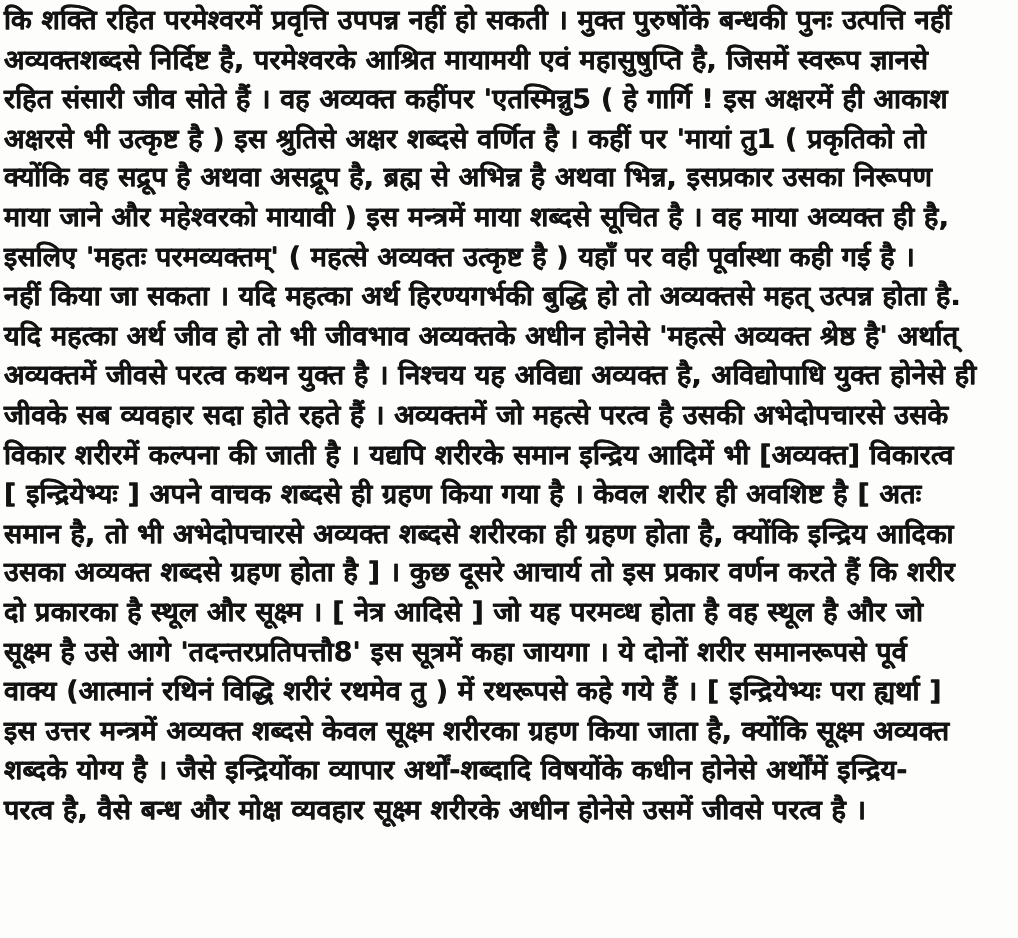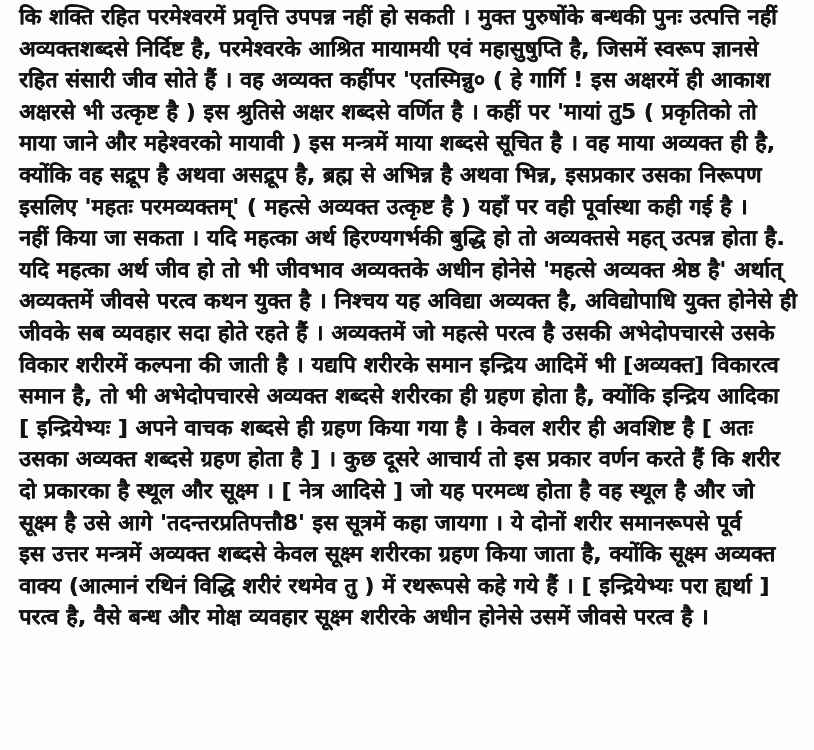--- a/index.html
+++ b/index.html
@@ -27,48 +27,48 @@
     height: 31.6px;
     line-height: 31.6px;
     font-size: 21.5px;
     font-weight: 700;
     white-space: nowrap;
     text-align: justify;
     text-align-last: justify;
     letter-spacing: 0.2px;
     
     text-shadow: 0.4px 0 0 #131313;
-    margin-left: 16px;
   }
   .line::after {
     
     content: "";
     display: inline-block;
     width: 100%;
   }
 </style>
 </head>
 <body>
 
 <div class="page">
   <div class="text-block">
     <div class="line">कि शक्ति रहित परमेश्वरमें प्रवृत्ति उपपन्न नहीं हो सकती । मुक्त पुरुषोंके बन्धकी पुनः उत्पत्ति नहीं</div>
     <div class="line">अव्यक्तशब्दसे निर्दिष्ट है, परमेश्वरके आश्रित मायामयी एवं महासुषुप्ति है, जिसमें स्वरूप ज्ञानसे</div>
-    <div class="line">रहित संसारी जीव सोते हैं । वह अव्यक्त कहींपर 'एतस्मिन्नु० ( हे गार्गि ! इस अक्षरमें ही आकाश</div>
-    <div class="line">अक्षरसे भी उत्कृष्ट है ) इस श्रुतिसे अक्षर शब्दसे वर्णित है । कहीं पर 'मायां तु5 ( प्रकृतिको तो</div>
+    <div class="line">रहित संसारी जीव सोते हैं । वह अव्यक्त कहींपर 'एतस्मिन्नु5 ( हे गार्गि ! इस अक्षरमें ही आकाश</div>
+    <div class="line">अक्षरसे भी उत्कृष्ट है ) इस श्रुतिसे अक्षर शब्दसे वर्णित है । कहीं पर 'मायां तु1 ( प्रकृतिको तो</div>
+    <div class="line">क्योंकि वह सद्रूप है अथवा असद्रूप है, ब्रह्म से अभिन्न है अथवा भिन्न, इसप्रकार उसका निरूपण</div>
     <div class="line">माया जाने और महेश्वरको मायावी ) इस मन्त्रमें माया शब्दसे सूचित है । वह माया अव्यक्त ही है,</div>
-    <div class="line">क्योंकि वह सद्रूप है अथवा असद्रूप है, ब्रह्म से अभिन्न है अथवा भिन्न, इसप्रकार उसका निरूपण</div>
     <div class="line">इसलिए 'महतः परमव्यक्तम्' ( महत्से अव्यक्त उत्कृष्ट है ) यहाँ पर वही पूर्वास्था कही गई है ।</div>
     <div class="line">नहीं किया जा सकता । यदि महत्का अर्थ हिरण्यगर्भकी बुद्धि हो तो अव्यक्तसे महत् उत्पन्न होता है.</div>
     <div class="line">यदि महत्का अर्थ जीव हो तो भी जीवभाव अव्यक्तके अधीन होनेसे 'महत्से अव्यक्त श्रेष्ठ है' अर्थात्</div>
     <div class="line">अव्यक्तमें जीवसे परत्व कथन युक्त है । निश्चय यह अविद्या अव्यक्त है, अविद्योपाधि युक्त होनेसे ही</div>
     <div class="line">जीवके सब व्यवहार सदा होते रहते हैं । अव्यक्तमें जो महत्से परत्व है उसकी अभेदोपचारसे उसके</div>
     <div class="line">विकार शरीरमें कल्पना की जाती है । यद्यपि शरीरके समान इन्द्रिय आदिमें भी [अव्यक्त] विकारत्व</div>
+    <div class="line">[ इन्द्रियेभ्यः ] अपने वाचक शब्दसे ही ग्रहण किया गया है । केवल शरीर ही अवशिष्ट है [ अतः</div>
     <div class="line">समान है, तो भी अभेदोपचारसे अव्यक्त शब्दसे शरीरका ही ग्रहण होता है, क्योंकि इन्द्रिय आदिका</div>
-    <div class="line">[ इन्द्रियेभ्यः ] अपने वाचक शब्दसे ही ग्रहण किया गया है । केवल शरीर ही अवशिष्ट है [ अतः</div>
     <div class="line">उसका अव्यक्त शब्दसे ग्रहण होता है ] । कुछ दूसरे आचार्य तो इस प्रकार वर्णन करते हैं कि शरीर</div>
     <div class="line">दो प्रकारका है स्थूल और सूक्ष्म । [ नेत्र आदिसे ] जो यह परमव्ध होता है वह स्थूल है और जो</div>
     <div class="line">सूक्ष्म है उसे आगे 'तदन्तरप्रतिपत्तौ8' इस सूत्रमें कहा जायगा । ये दोनों शरीर समानरूपसे पूर्व</div>
+    <div class="line">वाक्य (आत्मानं रथिनं विद्धि शरीरं रथमेव तु ) में रथरूपसे कहे गये हैं । [ इन्द्रियेभ्यः परा ह्यर्था ]</div>
     <div class="line">इस उत्तर मन्त्रमें अव्यक्त शब्दसे केवल सूक्ष्म शरीरका ग्रहण किया जाता है, क्योंकि सूक्ष्म अव्यक्त</div>
-    <div class="line">वाक्य (आत्मानं रथिनं विद्धि शरीरं रथमेव तु ) में रथरूपसे कहे गये हैं । [ इन्द्रियेभ्यः परा ह्यर्था ]</div>
+    <div class="line">शब्दके योग्य है । जैसे इन्द्रियोंका व्यापार अर्थों-शब्दादि विषयोंके कधीन होनेसे अर्थोंमें इन्द्रिय-</div>
     <div class="line">परत्व है, वैसे बन्ध और मोक्ष व्यवहार सूक्ष्म शरीरके अधीन होनेसे उसमें जीवसे परत्व है ।</div>
   </div>
 </div>
 
 </body></html>

